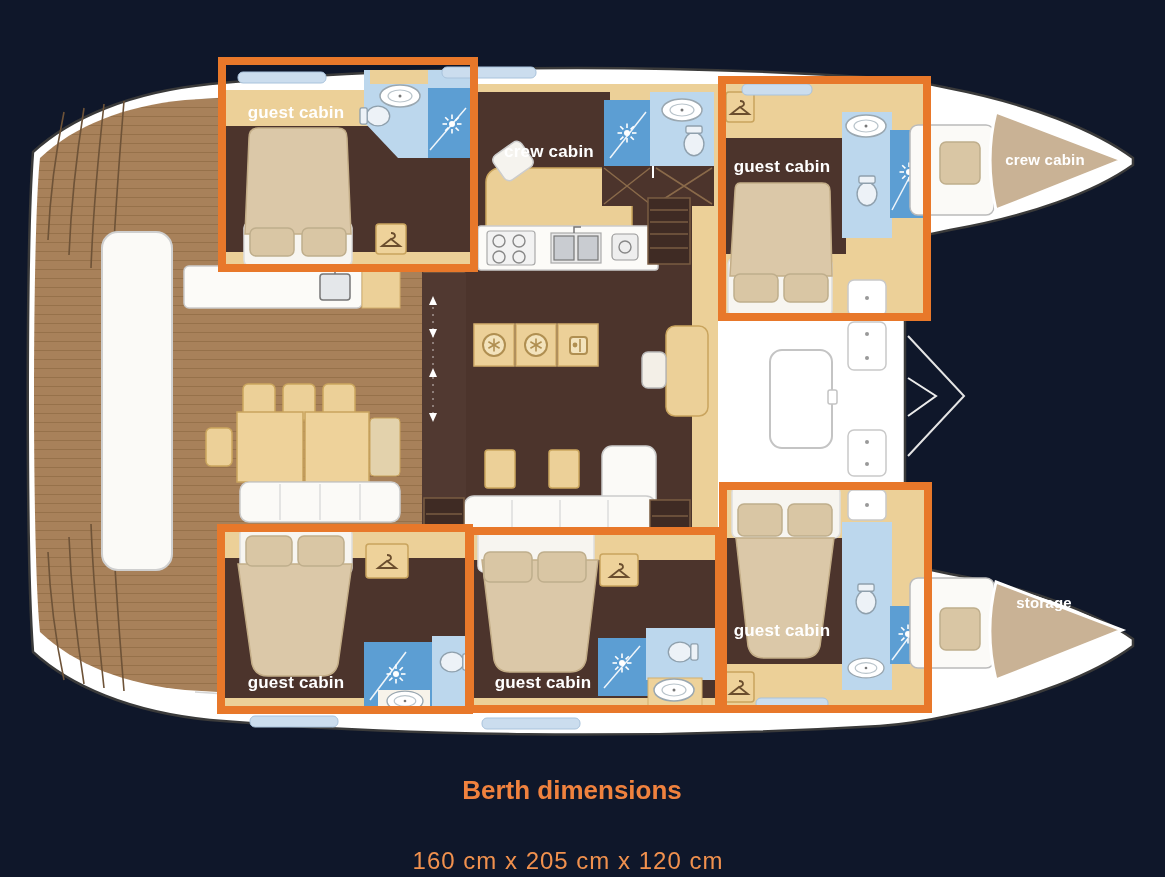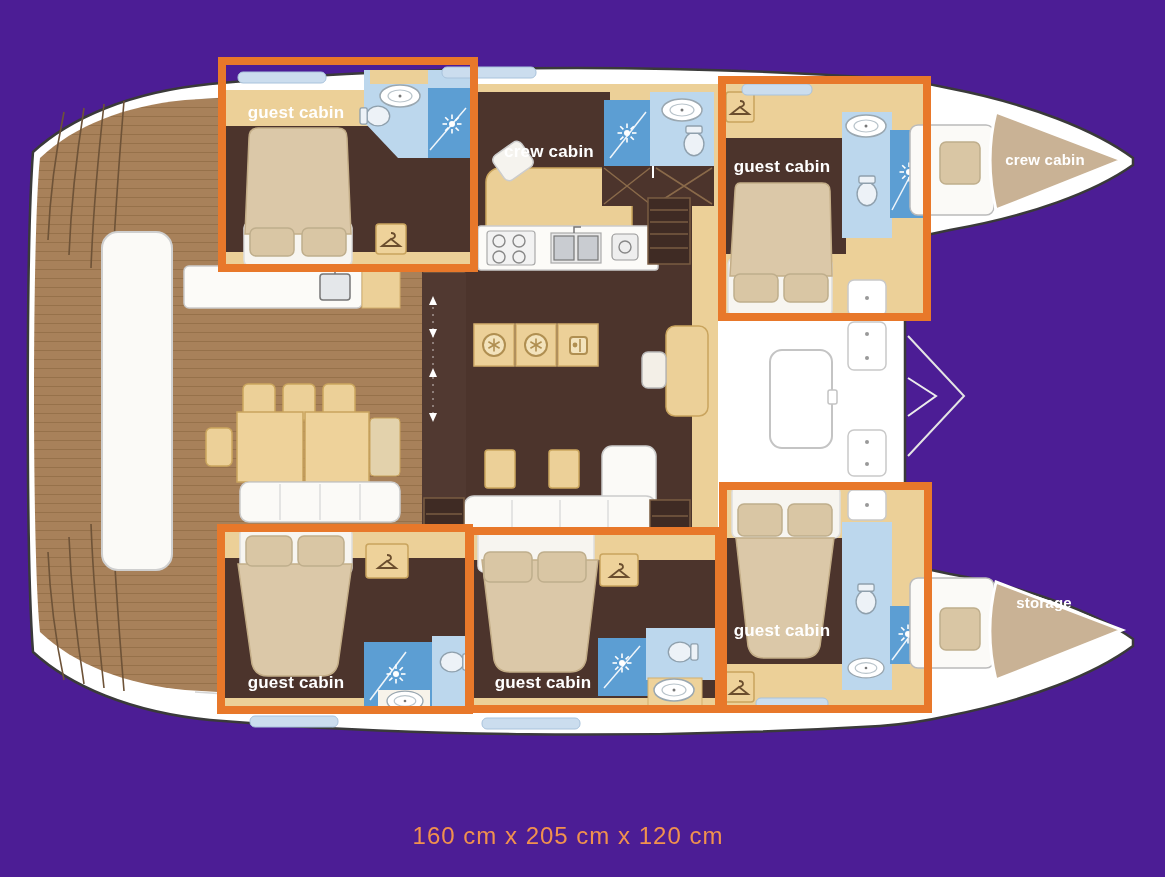--- a/index.html
+++ b/index.html
@@ -1,26 +1,26 @@
 <!DOCTYPE html>
 <html><head>
 <meta charset="utf-8">
 <style>
   html,body{margin:0;padding:0;background:#ffffff;}
-  #canvas{position:relative;width:1165px;height:877px;background:#4c1d95;overflow:hidden;
+  #canvas{position:relative;width:1165px;height:877px;background:#0f172a;overflow:hidden;
           font-family:"Liberation Sans",sans-serif;}
   svg{position:absolute;left:0;top:0;}
   .plan-label{position:absolute;transform:translate(-50%,-50%);color:#ffffff;
               font:700 17px "Liberation Sans",sans-serif;white-space:nowrap;letter-spacing:.2px;}
   .plan-label.small{font-size:15px;}
   .hl-box{position:absolute;border:8px solid #E8782A;box-sizing:border-box;}
   .caption-title{position:absolute;transform:translate(-50%,-50%);color:#F0823E;
                  font:700 26px "Liberation Sans",sans-serif;white-space:nowrap;}
   .caption-dims{position:absolute;transform:translate(-50%,-50%);color:#F1914E;
-                font:400 24px "Liberation Sans",sans-serif;letter-spacing:1px;white-space:nowrap;}
+                font:400 24px "Liberation Sans",sans-serif;letter-spacing:1px;white-space:nowrap;margin-top:25px;}
 </style>
 </head>
 <body>
 
 <div id="canvas">
 
 <svg width="1165" height="877" viewBox="0 0 1165 877">
   <defs>
     <pattern id="planks" width="40" height="9" patternUnits="userSpaceOnUse">
       <rect width="40" height="9" fill="#A8815A"></rect>
@@ -414,15 +414,16 @@
 
 <div class="plan-label" style="left:296px;top:113px">guest cabin</div>
 <div class="plan-label" style="left:549px;top:152px">crew cabin</div>
 <div class="plan-label" style="left:782px;top:167px">guest cabin</div>
 <div class="plan-label small" style="left:1045px;top:159px">crew cabin</div>
 <div class="plan-label" style="left:296px;top:683px">guest cabin</div>
 <div class="plan-label" style="left:543px;top:683px">guest cabin</div>
 <div class="plan-label" style="left:782px;top:631px">guest cabin</div>
 <div class="plan-label small" style="left:1044px;top:602px">storage</div>
 
+<div class="caption-title" style="left:572px;top:790px">Berth dimensions</div>
 <div class="caption-dims" style="left:568px;top:836px">160 cm x 205 cm x 120 cm</div>
 
 </div>
 
 </body></html>

